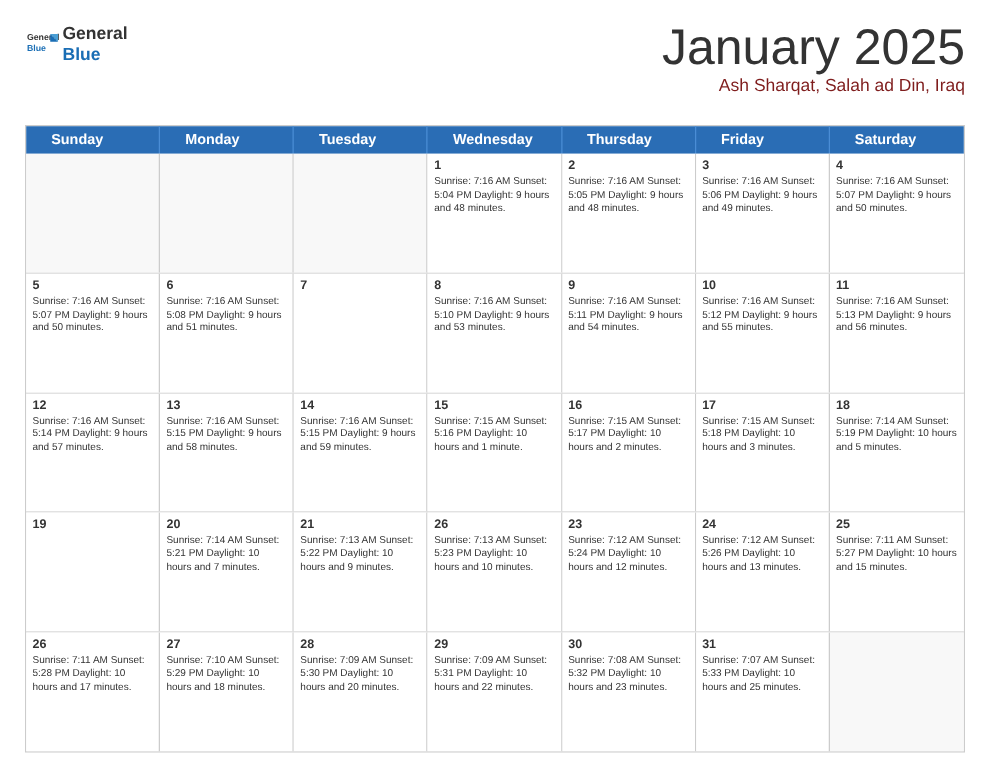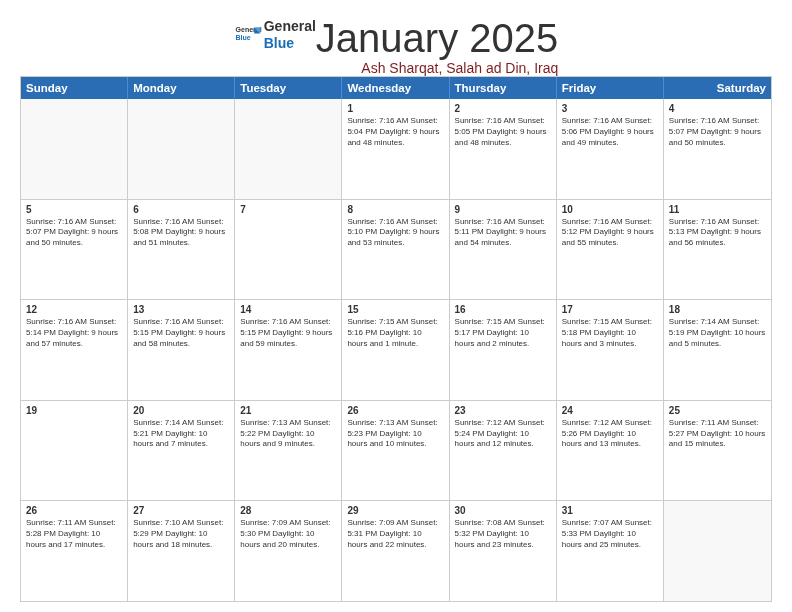--- a/index.html
+++ b/index.html
@@ -12,23 +12,23 @@
     }
     .page {
       width: 792px;
       height: 612px;
       padding: 18px 20px 10px 20px;
       display: flex;
       flex-direction: column;
     }
     .header {
       display: flex;
-      justify-content: center;
+      justify-content: space-between;
       align-items: flex-start;
-      margin-bottom: 0;
+      margin-bottom: 24px;
     }
     .logo {
       display: flex;
       align-items: center;
       gap: 0;
     }
     .logo-text {
       font-size: 14px;
       font-weight: bold;
       color: #333;
@@ -61,27 +61,26 @@
     }
     .cal-header {
       display: grid;
       grid-template-columns: repeat(7, 1fr);
       background: #2a6db5;
     }
     .cal-header-cell {
       color: #fff;
       font-size: 11.5px;
       font-weight: bold;
-      padding: 5px 5px;
+      padding: 5px 20px;
       text-align: left;
       border-right: 1px solid #4a8dd5;
     }
     .cal-header-cell:last-child {
       border-right: none;
-      text-align: right;
     }
     .cal-body {
       flex: 1;
       display: flex;
       flex-direction: column;
     }
     .cal-row {
       display: grid;
       grid-template-columns: repeat(7, 1fr);
       flex: 1;

